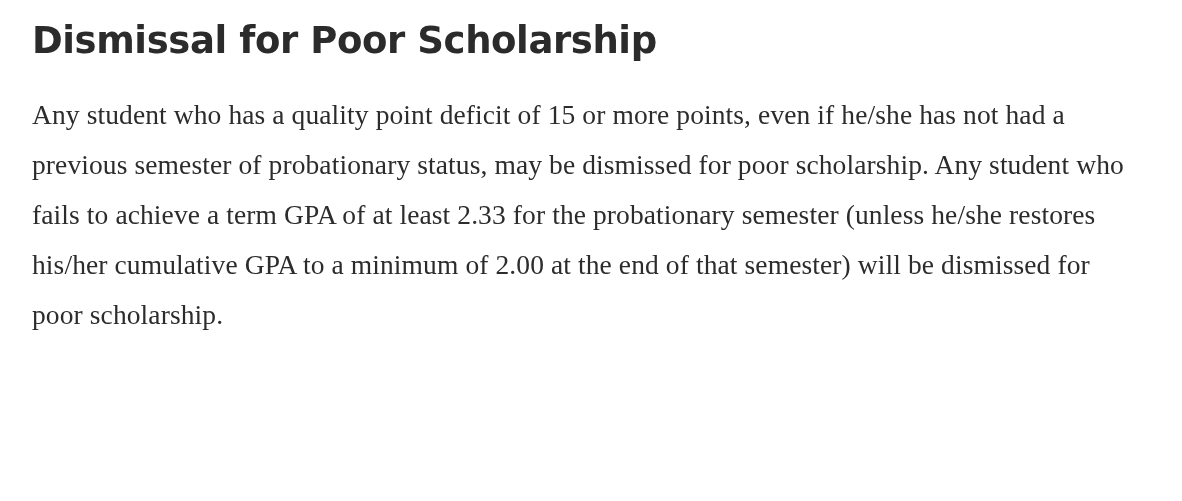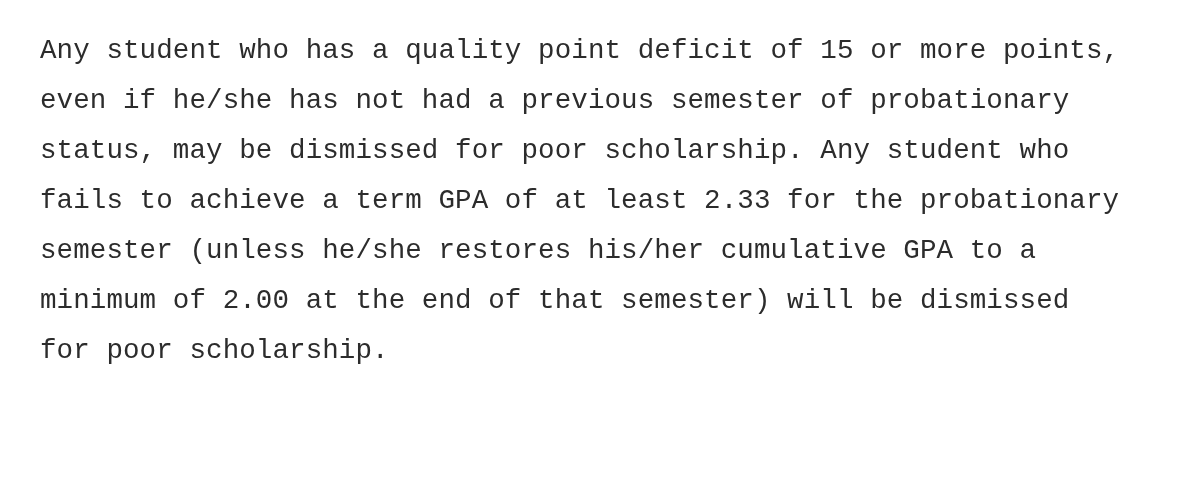--- a/index.html
+++ b/index.html
@@ -24,28 +24,29 @@
   .doc-title {
     font-family: "DejaVu Sans", sans-serif;
     font-weight: bold;
     font-size: 37px;
     line-height: 1.25;
     color: #2b2b2b;
     letter-spacing: -0.4px;
     margin: 0 0 26px 0;
   }
   .doc-body {
-    font-family: Liberation Mono, monospace;
+    font-family: Liberation Serif, serif;
     font-size: 27.5px;
     line-height: 1.82;
     color: #2c2c2c;
-    margin: 8px;
+    margin: 0;
     max-width: 1115px;
     text-align: left;
     letter-spacing: 0.1px;
   }
 </style>
 </head>
 <body>
 
 <div class="page">
+  <h1 class="doc-title">Dismissal for Poor Scholarship</h1>
   <p class="doc-body">Any student who has a quality point deficit of 15 or more points, even if he/she has not had a previous semester of probationary status, may be dismissed for poor scholarship. Any student who fails to achieve a term GPA of at least 2.33 for the probationary semester (unless he/she restores his/her cumulative GPA to a minimum of 2.00 at the end of that semester) will be dismissed for poor scholarship.</p>
 </div>
 
 </body></html>

